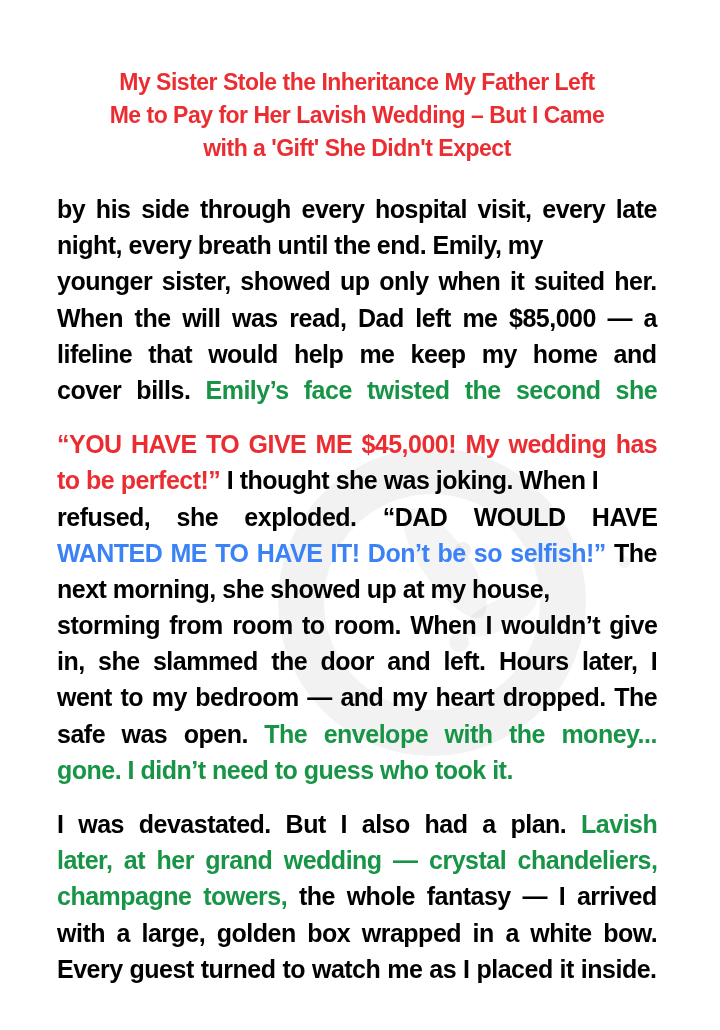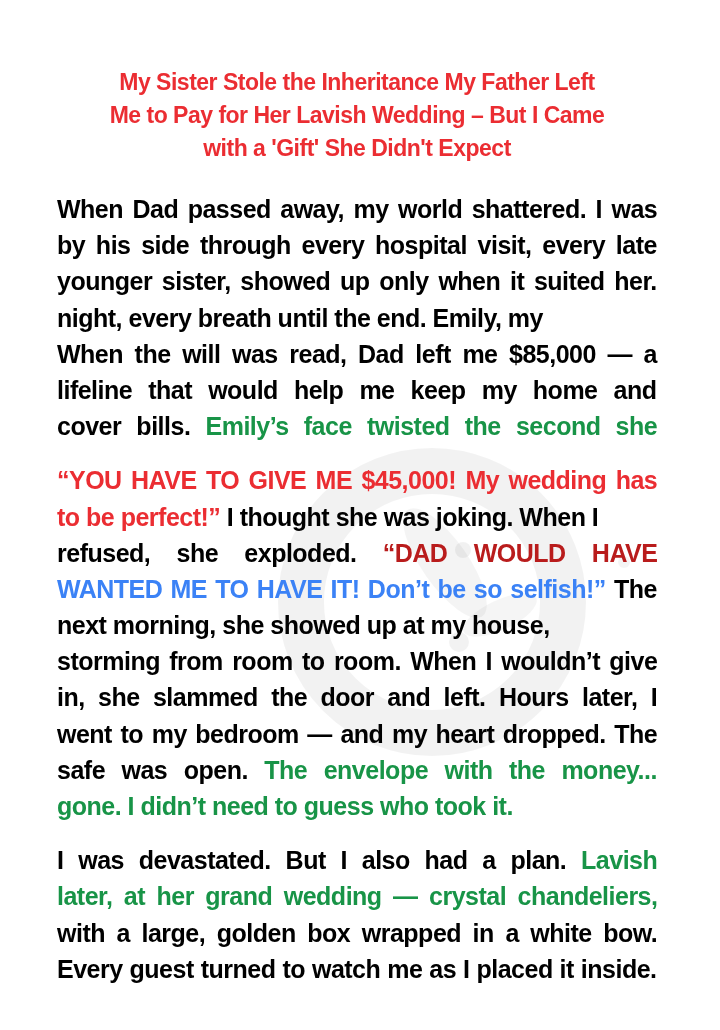--- a/index.html
+++ b/index.html
@@ -73,42 +73,42 @@
   <div class="watermark wm-dot-c"></div>
 
   <div class="content">
     <div class="story-title" id="story-title" style="color: rgb(235, 45, 50);">
         <span class="title-line"><span class="measure">My Sister Stole the Inheritance My Father Left</span></span>
         <span class="title-line"><span class="measure">Me to Pay for Her Lavish Wedding – But I Came</span></span>
         <span class="title-line"><span class="measure">with a 'Gift' She Didn't Expect</span></span>
       </div>
     <div id="story-body">
         <div class="paragraph">
-          <div class="line"><span class="measure" style="word-spacing: 3px;"><span style="color: rgb(0, 0, 0);">When Dad passed away, my world shattered. I was</span></span></div>
           <div class="line"><span class="measure" style="word-spacing: 4.25px;"><span style="color: rgb(0, 0, 0);">by his side through every hospital visit, every late</span></span></div>
+          <div class="line"><span class="measure"><span style="color: rgb(0, 0, 0);">night, every breath until the end. Emily, my</span></span></div>
           <div class="line"><span class="measure" style="word-spacing: 3.25px;"><span style="color: rgb(0, 0, 0);">younger sister, showed up only when it suited her.</span></span></div>
-          <div class="line"><span class="measure"><span style="color: rgb(0, 0, 0);">night, every breath until the end. Emily, my</span></span></div>
           <div class="line"><span class="measure" style="word-spacing: 5.1px;"><span style="color: rgb(0, 0, 0);">When the will was read, Dad left me $85,000 — a</span></span></div>
           <div class="line"><span class="measure" style="word-spacing: 9.625px;"><span style="color: rgb(0, 0, 0);">lifeline that would help me keep my home and</span></span></div>
           <div class="line"><span class="measure" style="word-spacing: 8.71429px;"><span style="color: rgb(0, 0, 0);">cover bills. </span><span style="color: rgb(24, 148, 71);">Emily’s face twisted the second she</span></span></div>
         </div>
         <div class="paragraph">
           <div class="line"><span class="measure" style="word-spacing: 2.875px;"><span style="color: rgb(235, 45, 50);">“YOU HAVE TO GIVE ME $45,000! My wedding has</span></span></div>
           <div class="line"><span class="measure"><span style="color: rgb(235, 45, 50);">to be perfect!” </span><span style="color: rgb(0, 0, 0);">I thought she was joking. When I</span></span></div>
-          <div class="line"><span class="measure" style="word-spacing: 19.8px;"><span style="color: rgb(0, 0, 0);">refused, she exploded. </span><span style="color: #b91c1c;">“DAD WOULD HAVE</span></span></div>
+          <div class="line"><span class="measure" style="word-spacing: 19.8px;"><span style="color: rgb(0, 0, 0);">refused, she exploded. </span><span style="color: #000000;">“DAD WOULD HAVE</span></span></div>
           <div class="line"><span class="measure" style="word-spacing: 1.77778px;"><span style="color: #3b82f6;">WANTED ME TO HAVE IT! Don’t be so selfish!” </span><span style="color: rgb(0, 0, 0);">The</span></span></div>
           <div class="line"><span class="measure"><span style="color: rgb(0, 0, 0);">next morning, she showed up at my house,</span></span></div>
           <div class="line"><span class="measure" style="word-spacing: 2.875px;"><span style="color: rgb(0, 0, 0);">storming from room to room. When I wouldn’t give</span></span></div>
           <div class="line"><span class="measure" style="word-spacing: 6.88889px;"><span style="color: rgb(0, 0, 0);">in, she slammed the door and left. Hours later, I</span></span></div>
           <div class="line"><span class="measure" style="word-spacing: 2.11111px;"><span style="color: rgb(0, 0, 0);">went to my bedroom — and my heart dropped. The</span></span></div>
           <div class="line"><span class="measure" style="word-spacing: 10px;"><span style="color: rgb(0, 0, 0);">safe was open. </span><span style="color: rgb(24, 148, 71);">The envelope with the money...</span></span></div>
           <div class="line"><span class="measure"><span style="color: rgb(24, 148, 71);">gone. I didn’t need to guess who took it.</span></span></div>
         </div>
         <div class="paragraph">
           <div class="line"><span class="measure" style="word-spacing: 8.33333px;"><span style="color: rgb(0, 0, 0);">I was devastated. But I also had a plan. </span><span style="color: rgb(24, 148, 71);">Lavish</span></span></div>
           <div class="line"><span class="measure" style="word-spacing: 5px;"><span style="color: rgb(24, 148, 71);">later, at her grand wedding — crystal chandeliers,</span></span></div>
+          <div class="line"><span class="measure" style="word-spacing: 5.28571px;"><span style="color: rgb(24, 148, 71);">champagne towers, </span><span style="color: rgb(0, 0, 0);">the whole fantasy — I arrived</span></span></div>
           <div class="line"><span class="measure" style="word-spacing: 5.11111px;"><span style="color: rgb(0, 0, 0);">with a large, golden box wrapped in a white bow.</span></span></div>
           <div class="line"><span class="measure" style="word-spacing: 0.5px;"><span style="color: rgb(0, 0, 0);">Every guest turned to watch me as I placed it inside.</span></span></div>
         </div>
       </div>
   </div>
 
 </div>
 
 </body></html>

